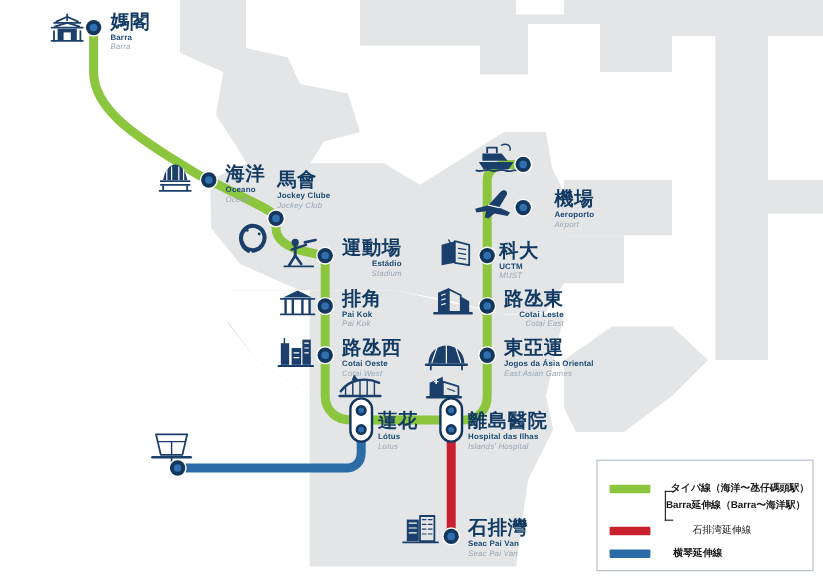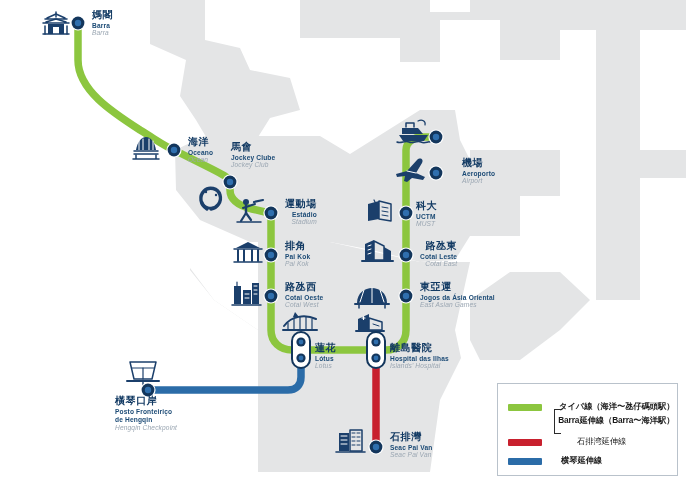--- a/index.html
+++ b/index.html
@@ -26,21 +26,21 @@
     height: 484px;
   }
   
   .stn-label {
     position: absolute;
     line-height: 1.08;
     white-space: nowrap;
     pointer-events: none;
   }
   .stn-label .zh {
-    font-size: 10px;
+    font-size: 16px;
     font-weight: 700;
     color: #123a63;
     letter-spacing: 0.6px;
   }
   .stn-label .pt {
     font-size: 6.6px;
     font-weight: 700;
     color: #1b4a75;
     letter-spacing: 0.15px;
     margin-top: 1px;
@@ -56,21 +56,20 @@
   
   #legend {
     position: absolute;
     left: 497px;
     top: 383px;
     width: 181px;
     height: 93px;
     background: #ffffff;
     border: 1px solid #b9c2cb;
     box-sizing: border-box;
-    text-align: right;
   }
   .legend-row {
     position: absolute;
     display: flex;
     align-items: flex-start;
   }
   .swatch {
     width: 34px;
     height: 7px;
     border-radius: 1px;
@@ -440,26 +439,20 @@
     <div class="en">Airport</div>
   </div>
 
 
   <div class="stn-label" style="left:390px; top:432px;">
     <div class="zh">石排灣</div>
     <div class="pt">Seac Pai Van</div>
     <div class="en">Seac Pai Van</div>
   </div>
 
-  <div class="stn-label" style="left:115px; top:396px;">
-    <div class="zh">橫琴口岸</div>
-    <div class="pt">Posto Fronteiriço</div>
-    <div class="pt">de Hengqin</div>
-    <div class="en">Hengqin Checkpoint</div>
-  </div>
 
   <div id="legend">
     <div class="legend-row" style="left:10px; top:17px;">
       <span class="swatch" style="background:#8cc63f"></span>
       <span class="legend-texts">
         <span class="legend-line bold" style="display:block; margin-left:10px;">タイパ線（海洋〜氹仔碼頭駅）</span>
         <span class="legend-line bold" style="display:block; margin-left:6px; margin-top:3px;">Barra延伸線（Barra〜海洋駅）</span>
       </span>
       <span class="brace"></span>
     </div>

